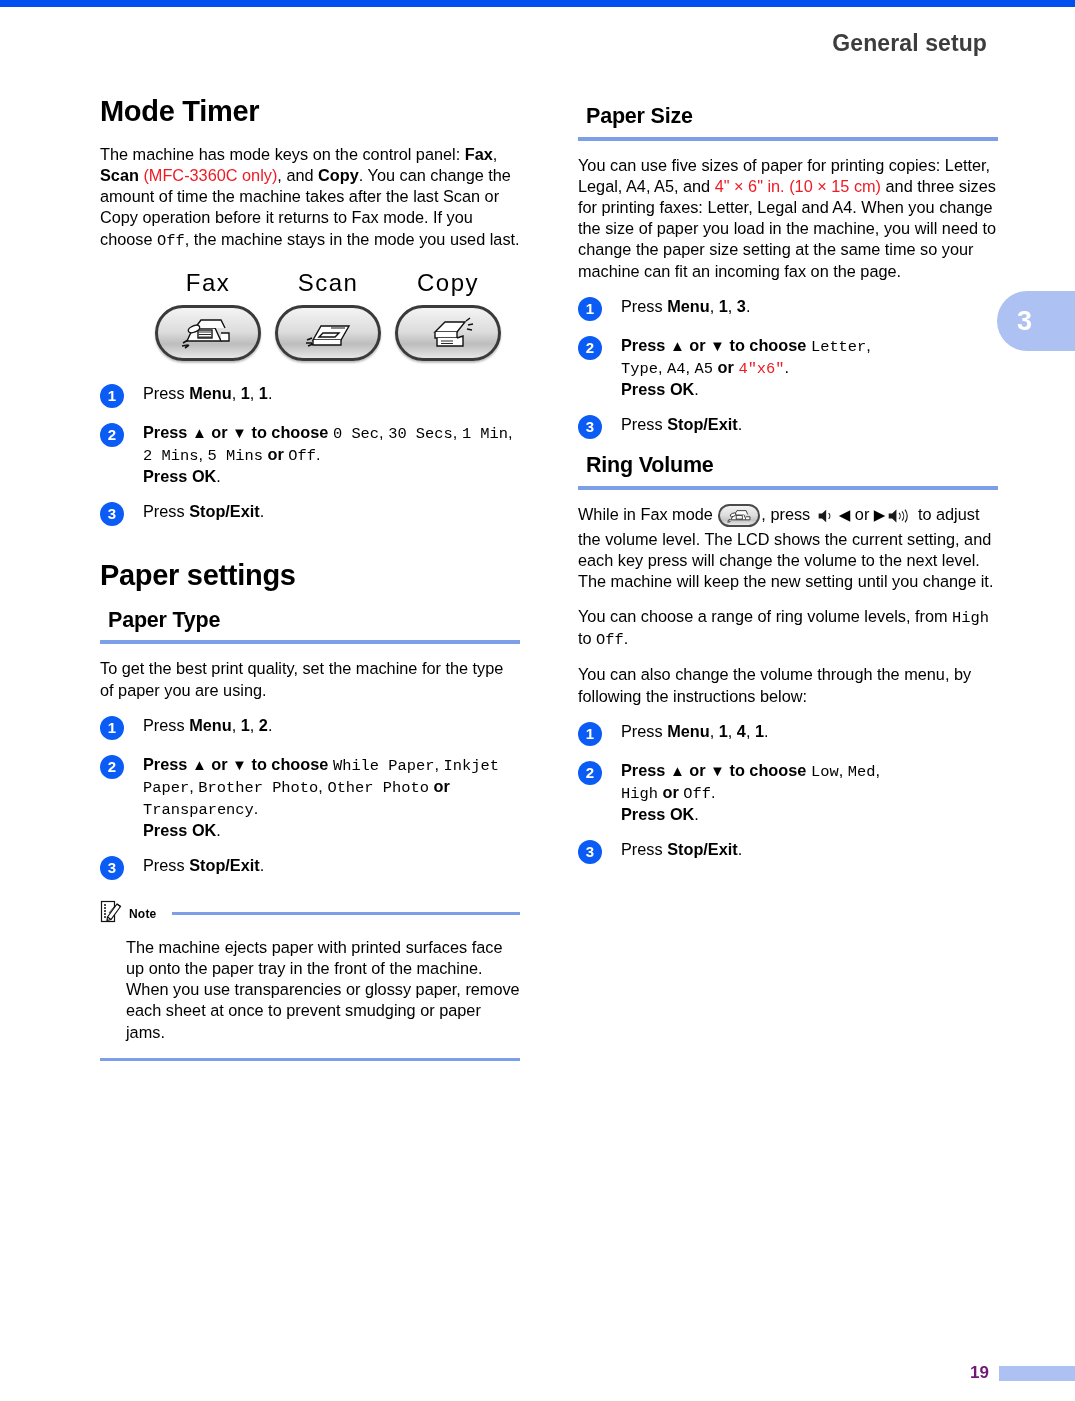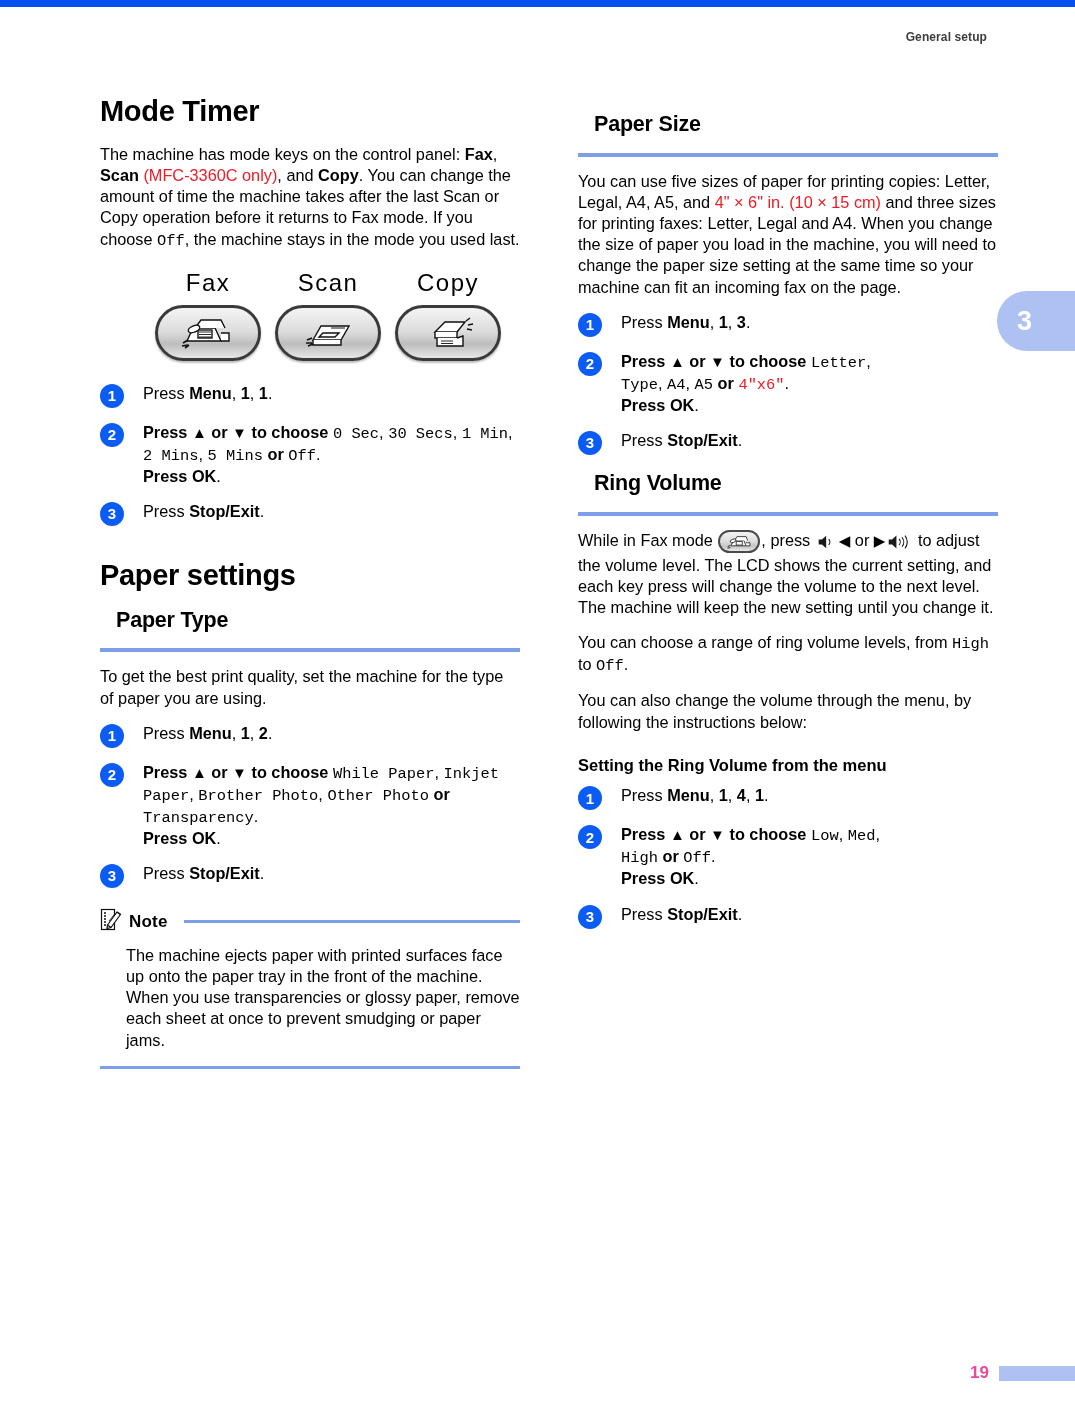--- a/index.html
+++ b/index.html
@@ -13,21 +13,21 @@
     color: #000;
     overflow: hidden;
   }
   .topbar {
     position: absolute; top: 0; left: 0;
     width: 1075px; height: 7px;
     background: #0050f0;
   }
   .page-header {
     position: absolute; top: 30px; right: 88px;
-    font-size: 12px; font-weight: bold;
+    font-size: 23px; font-weight: bold;
     color: #3d3d3d;
     letter-spacing: 0.1px;
   }
   .chapter-tab {
     position: absolute; top: 291px; right: 0;
     width: 78px; height: 60px;
     background: #adc2f2;
     border-top-left-radius: 30px;
     border-bottom-left-radius: 30px;
     display: flex; align-items: center;
@@ -35,39 +35,39 @@
     box-sizing: border-box;
   }
   .chapter-tab .num {
     color: #ffffff; font-size: 27px; font-weight: bold;
   }
   .footer {
     position: absolute; bottom: 18px; right: 0;
     display: flex; align-items: center;
   }
   .footer .pageno {
-    font-size: 17px; font-weight: bold; color: #ec4899;
+    font-size: 17px; font-weight: bold; color: #701a75;
     margin-right: 10px;
   }
   .footer .bluebar {
     width: 76px; height: 15px; background: #adc2f2;
   }
 
   .col { position: absolute; top: 96px; width: 420px; }
   .col-left  { left: 100px; }
   .col-right { left: 578px; }
 
   h1.sect {
     font-size: 29px; font-weight: bold;
     margin: 0 0 16px 0; line-height: 1.1;
     letter-spacing: -0.3px;
   }
   h2.sub {
     font-size: 21.5px; font-weight: bold;
-    margin: 16px; line-height: 1.15;
+    margin: 8px; line-height: 1.15;
     letter-spacing: -0.2px;
   }
   .rule {
     height: 4px; background: #7d9fe8;
     margin: 6px 0 14px 0;
   }
   h3.subsub {
     font-size: 16.5px; font-weight: bold;
     margin: 0 0 10px 0; line-height: 1.25;
   }
@@ -121,21 +121,21 @@
   }
   .modekey svg { display:block; }
 
   
   .notebox { margin-top: 20px; }
   .note-head {
     display: flex; align-items: center;
   }
   .note-head .noteicon { flex: 0 0 auto; margin-right: 7px; }
   .note-head .notelabel {
-    font-size: 17px; font-weight: bold; letter-spacing: 0.2px;
+    font-size: 12px; font-weight: bold; letter-spacing: 0.2px;
   }
   .note-head .noteline {
     flex: 1 1 auto; height: 3px; background: #7d9fe8;
     margin-left: 16px;
   }
   .note-body {
     margin: 9px 0 0 26px;
     font-size: 16.3px; line-height: 1.30;
   }
   .note-bottom {
@@ -326,21 +326,20 @@
             <path d="M14 5.5 a5 5 0 0 1 0 7" fill="none" stroke="#1a1a1a" stroke-width="1.3"></path>
             <path d="M17.5 3.5 a8.5 8.5 0 0 1 0 11" fill="none" stroke="#1a1a1a" stroke-width="1.3"></path>
             <path d="M21 1.5 a12 12 0 0 1 0 15" fill="none" stroke="#1a1a1a" stroke-width="1.3"></path>
           </g>
         </svg></span><span> to adjust the volume level. The LCD shows the current setting, and each key press will change the volume to the next level. The machine will keep the new setting until you change it.</span></p>
 
   <p class="body"><span>You can choose a range of ring volume levels, from </span><span class="lcd">High</span><span> to </span><span class="lcd">Off</span><span>.</span></p>
 
   <p class="body">You can also change the volume through the menu, by following the instructions below:</p>
 
-  <h3 class="subsub" style="margin-top:22px">Setting the Ring Volume from the menu</h3>
 
   <div class="step">
     <div class="badge">1</div>
     <div class="step-text">Press <span class="b">Menu</span>, <span class="b">1</span>, <span class="b">4</span>, <span class="b">1</span>.</div>
   </div>
 
   <div class="step">
     <div class="badge">2</div>
     <div class="step-text"><span class="b">Press <span class="arrow">▲</span> or <span class="arrow">▼</span> to choose</span> <span class="lcd">Low</span>, <span class="lcd">Med</span>,<br><span class="lcd">High</span> <span class="b">or</span> <span class="lcd">Off</span>.<br><span class="b">Press <span>OK</span></span>.</div>
   </div>

